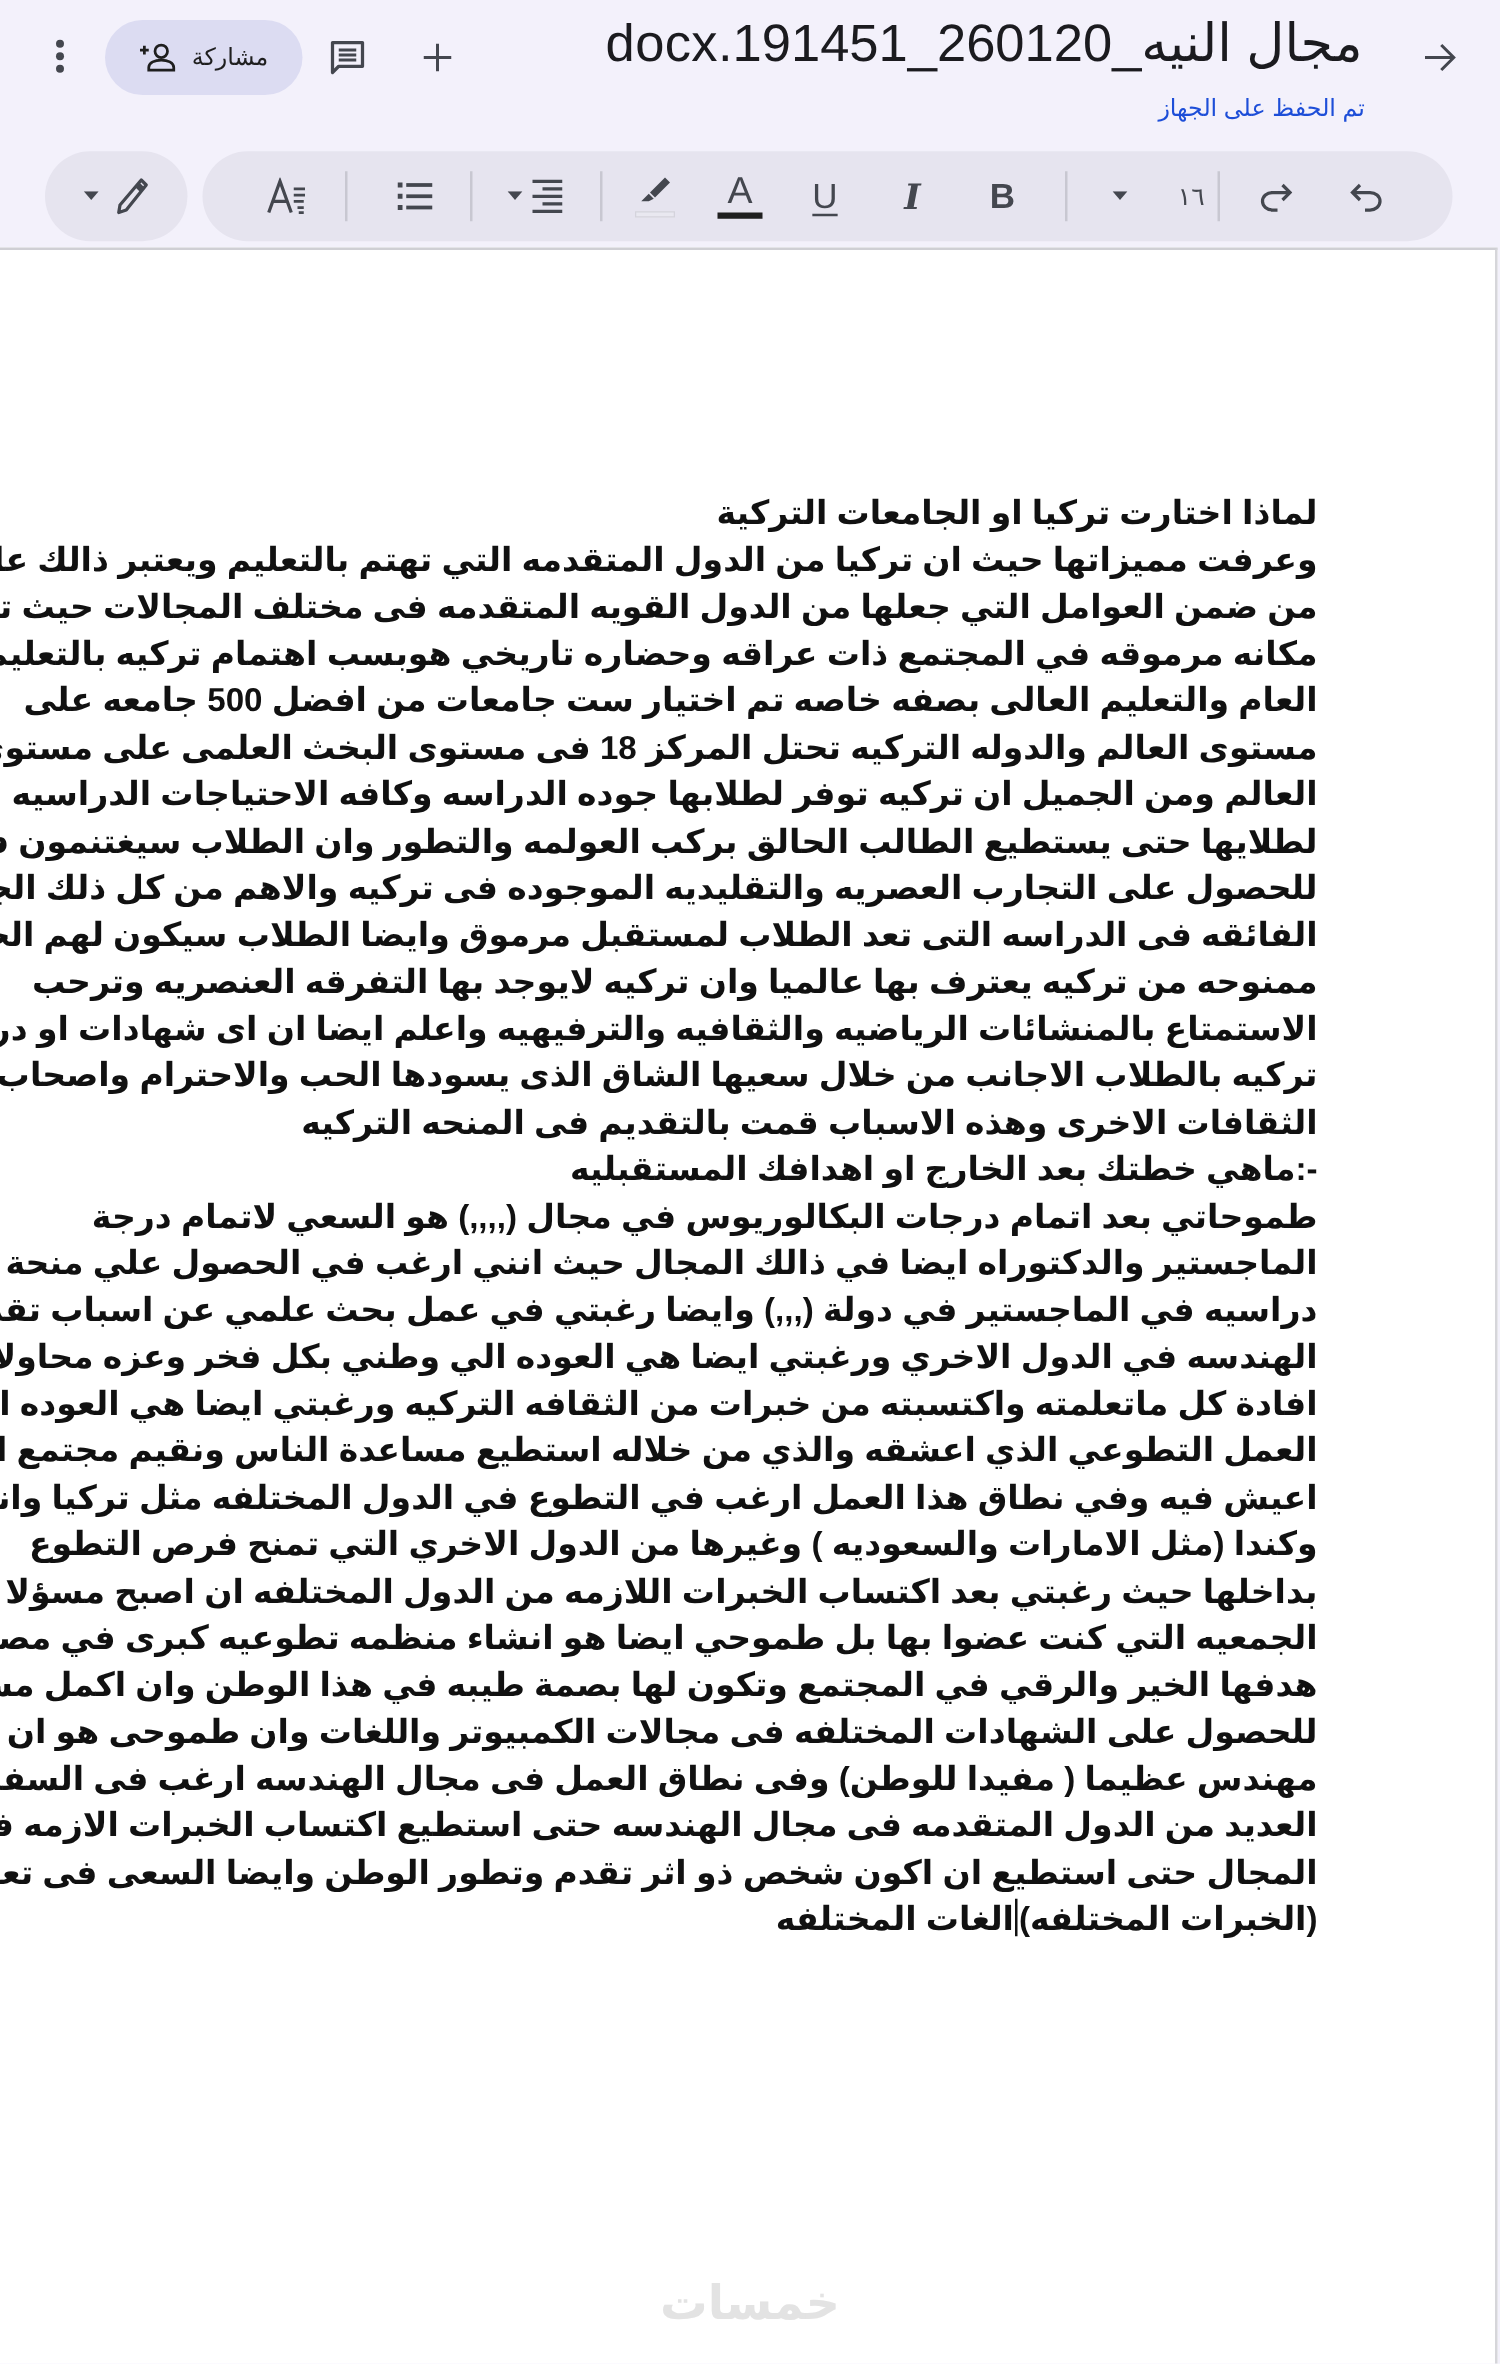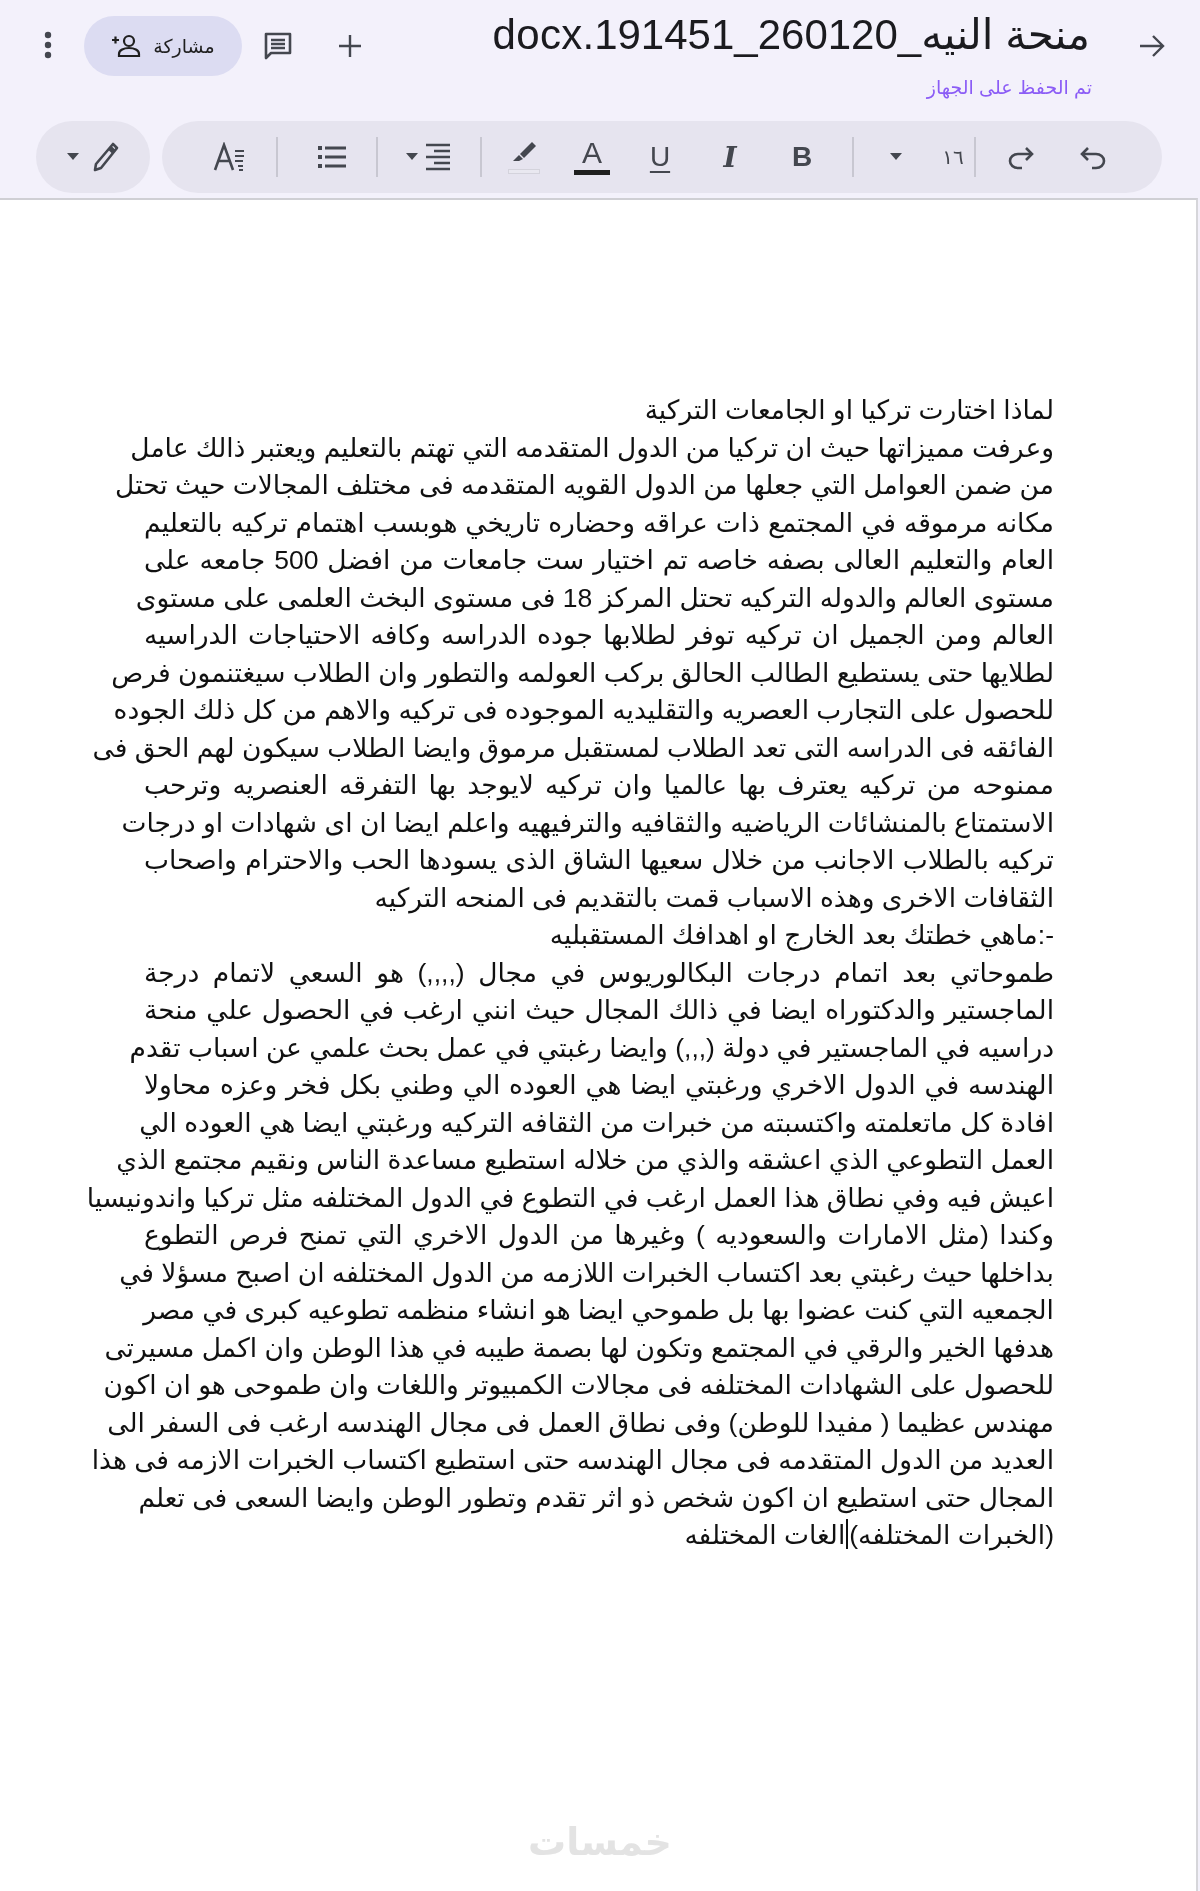--- a/index.html
+++ b/index.html
@@ -26,21 +26,21 @@
     .share-label { font-size: 19px; color: #1f1f1f; }
     .comment-btn { left: 256px; top: 24px; width: 44px; height: 44px; }
     .add-btn { left: 328px; top: 24px; width: 44px; height: 44px; }
     .doc-title {
       position: absolute; right: 110px; top: 10px;
       font-size: 42px; font-weight: 400; color: #1b1b1f;
       direction: rtl; white-space: nowrap; letter-spacing: 0.3px;
     }
     .save-status {
       position: absolute; right: 108px; top: 76px;
-      font-size: 19px; color: #8b5cf6; direction: rtl; white-space: nowrap;
+      font-size: 19px; color: #1d4ed8; direction: rtl; white-space: nowrap;
     }
     .back-btn { right: 24px; top: 22px; width: 48px; height: 48px; }
 
     
     .pen-pill {
       position: absolute; left: 36px; top: 121px; width: 114px; height: 72px;
       background: #e6e4ef; border-radius: 36px;
       display: flex; align-items: center; justify-content: center; gap: 14px; cursor: pointer;
     }
     .format-pill {
@@ -54,21 +54,21 @@
     .doc-area {
       position: absolute; left: 0; top: 198px; width: 1198px; height: 1693px;
       background: #ffffff; border-top: 2px solid #cfcfd4; border-right: 2px solid #d6d6da;
     }
     .doc-text {
       position: absolute; left: 144px; top: 192px; width: 910px;
       direction: rtl; text-align: right;
       font-family: "Liberation Sans", "DejaVu Sans", sans-serif;
       font-size: 26.5px; line-height: 37.5px; color: #111111;
     }
-    .line { display: block; white-space: nowrap; text-align: justify; text-align-last: justify; }
+    .line { display: block; white-space: nowrap; text-align: justify; text-align-last: justify; font-weight: bold; }
     .line.short { text-align-last: right; }
     .caret { display: inline-block; width: 2px; height: 30px; background: #111; vertical-align: -5px; margin: 0 1px; }
     .watermark {
       position: absolute; left: 528px; top: 1620px; width: 144px; height: 40px;
       font-size: 38px; color: #e3e3e3; text-align: left; direction: rtl; font-weight: 700;
       font-family: "DejaVu Sans", sans-serif;
     }
   </style>
 </head>
 <body>
@@ -97,21 +97,21 @@
       <path d="M8 9 h14 M8 13 h14 M8 17 h14" stroke="#44474f" stroke-width="2.4"></path>
     </svg>
   </div>
 
   <div class="icon-btn add-btn">
     <svg width="26" height="26" viewBox="0 0 26 26">
       <path d="M13 2 v22 M2 13 h22" stroke="#44474f" stroke-width="2.4"></path>
     </svg>
   </div>
 
-  <div class="doc-title">منحة النيه_260120_191451.docx</div>
+  <div class="doc-title">مجال النيه_260120_191451.docx</div>
   <div class="save-status">تم الحفظ على الجهاز</div>
 
   <div class="icon-btn back-btn">
     <svg width="28" height="28" viewBox="0 0 28 28">
       <path d="M2 14 h23 M15 4 l10 10 l-10 10" fill="none" stroke="#44474f" stroke-width="2.4"></path>
     </svg>
   </div>
 </div>
 
 <div class="pen-pill">

